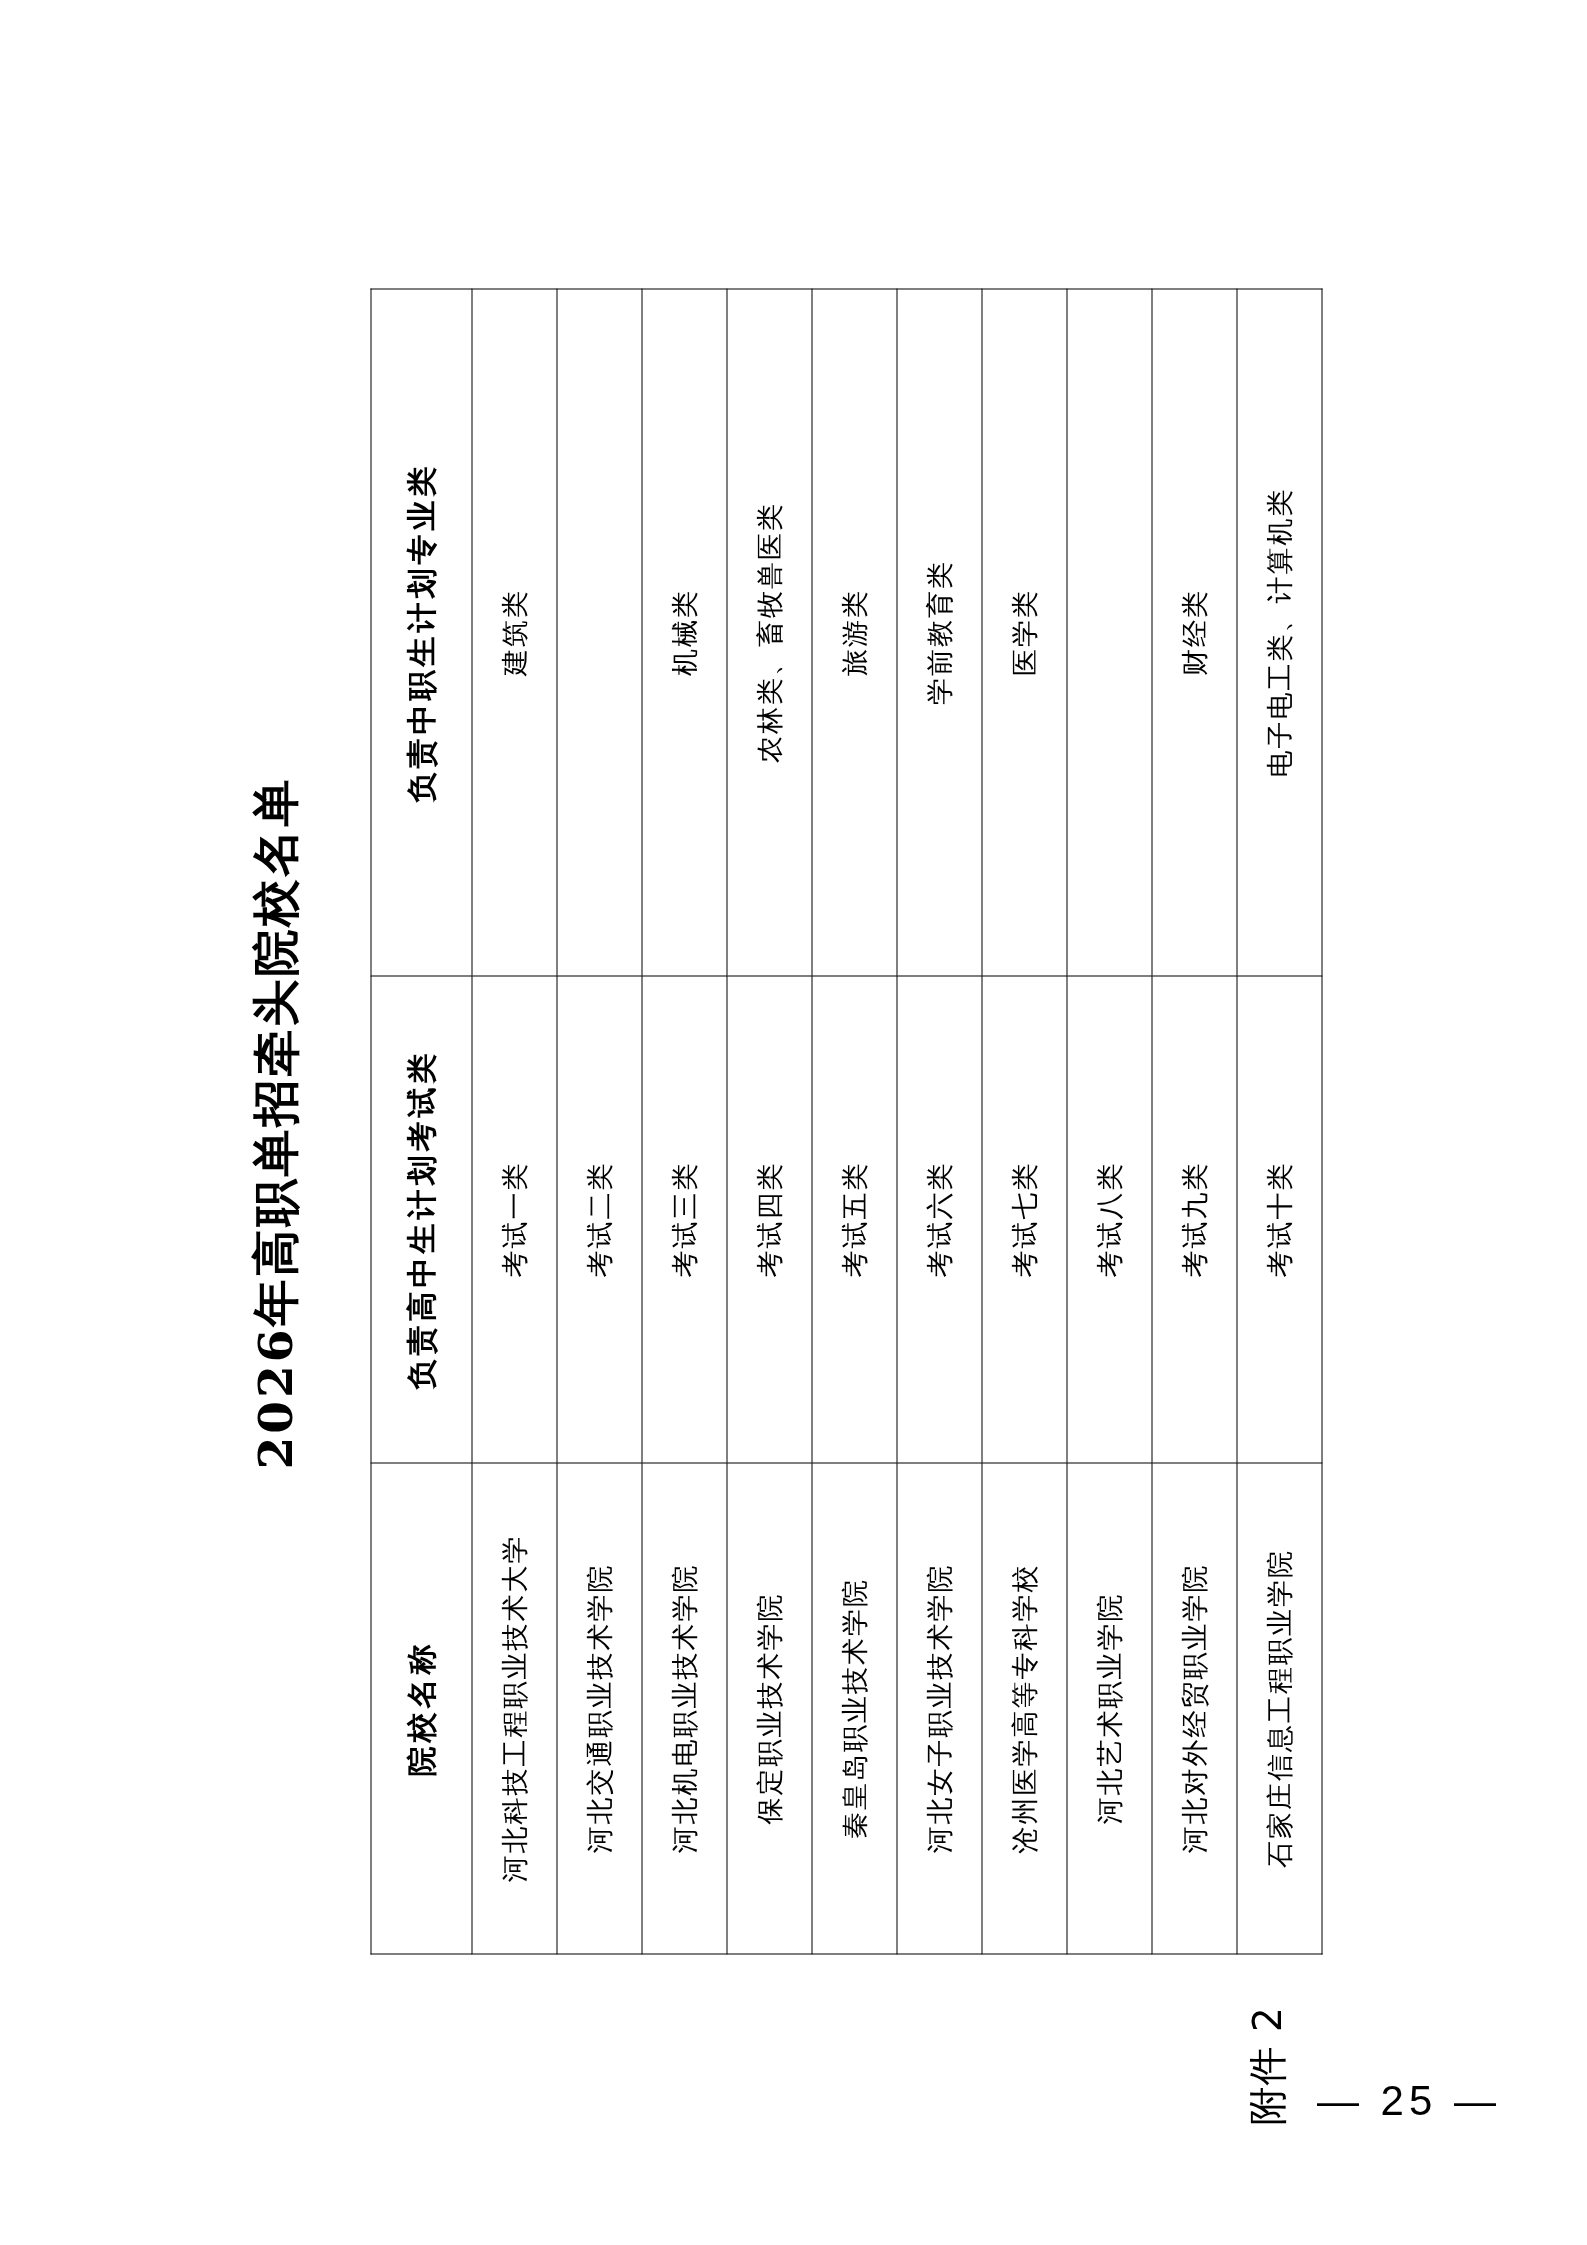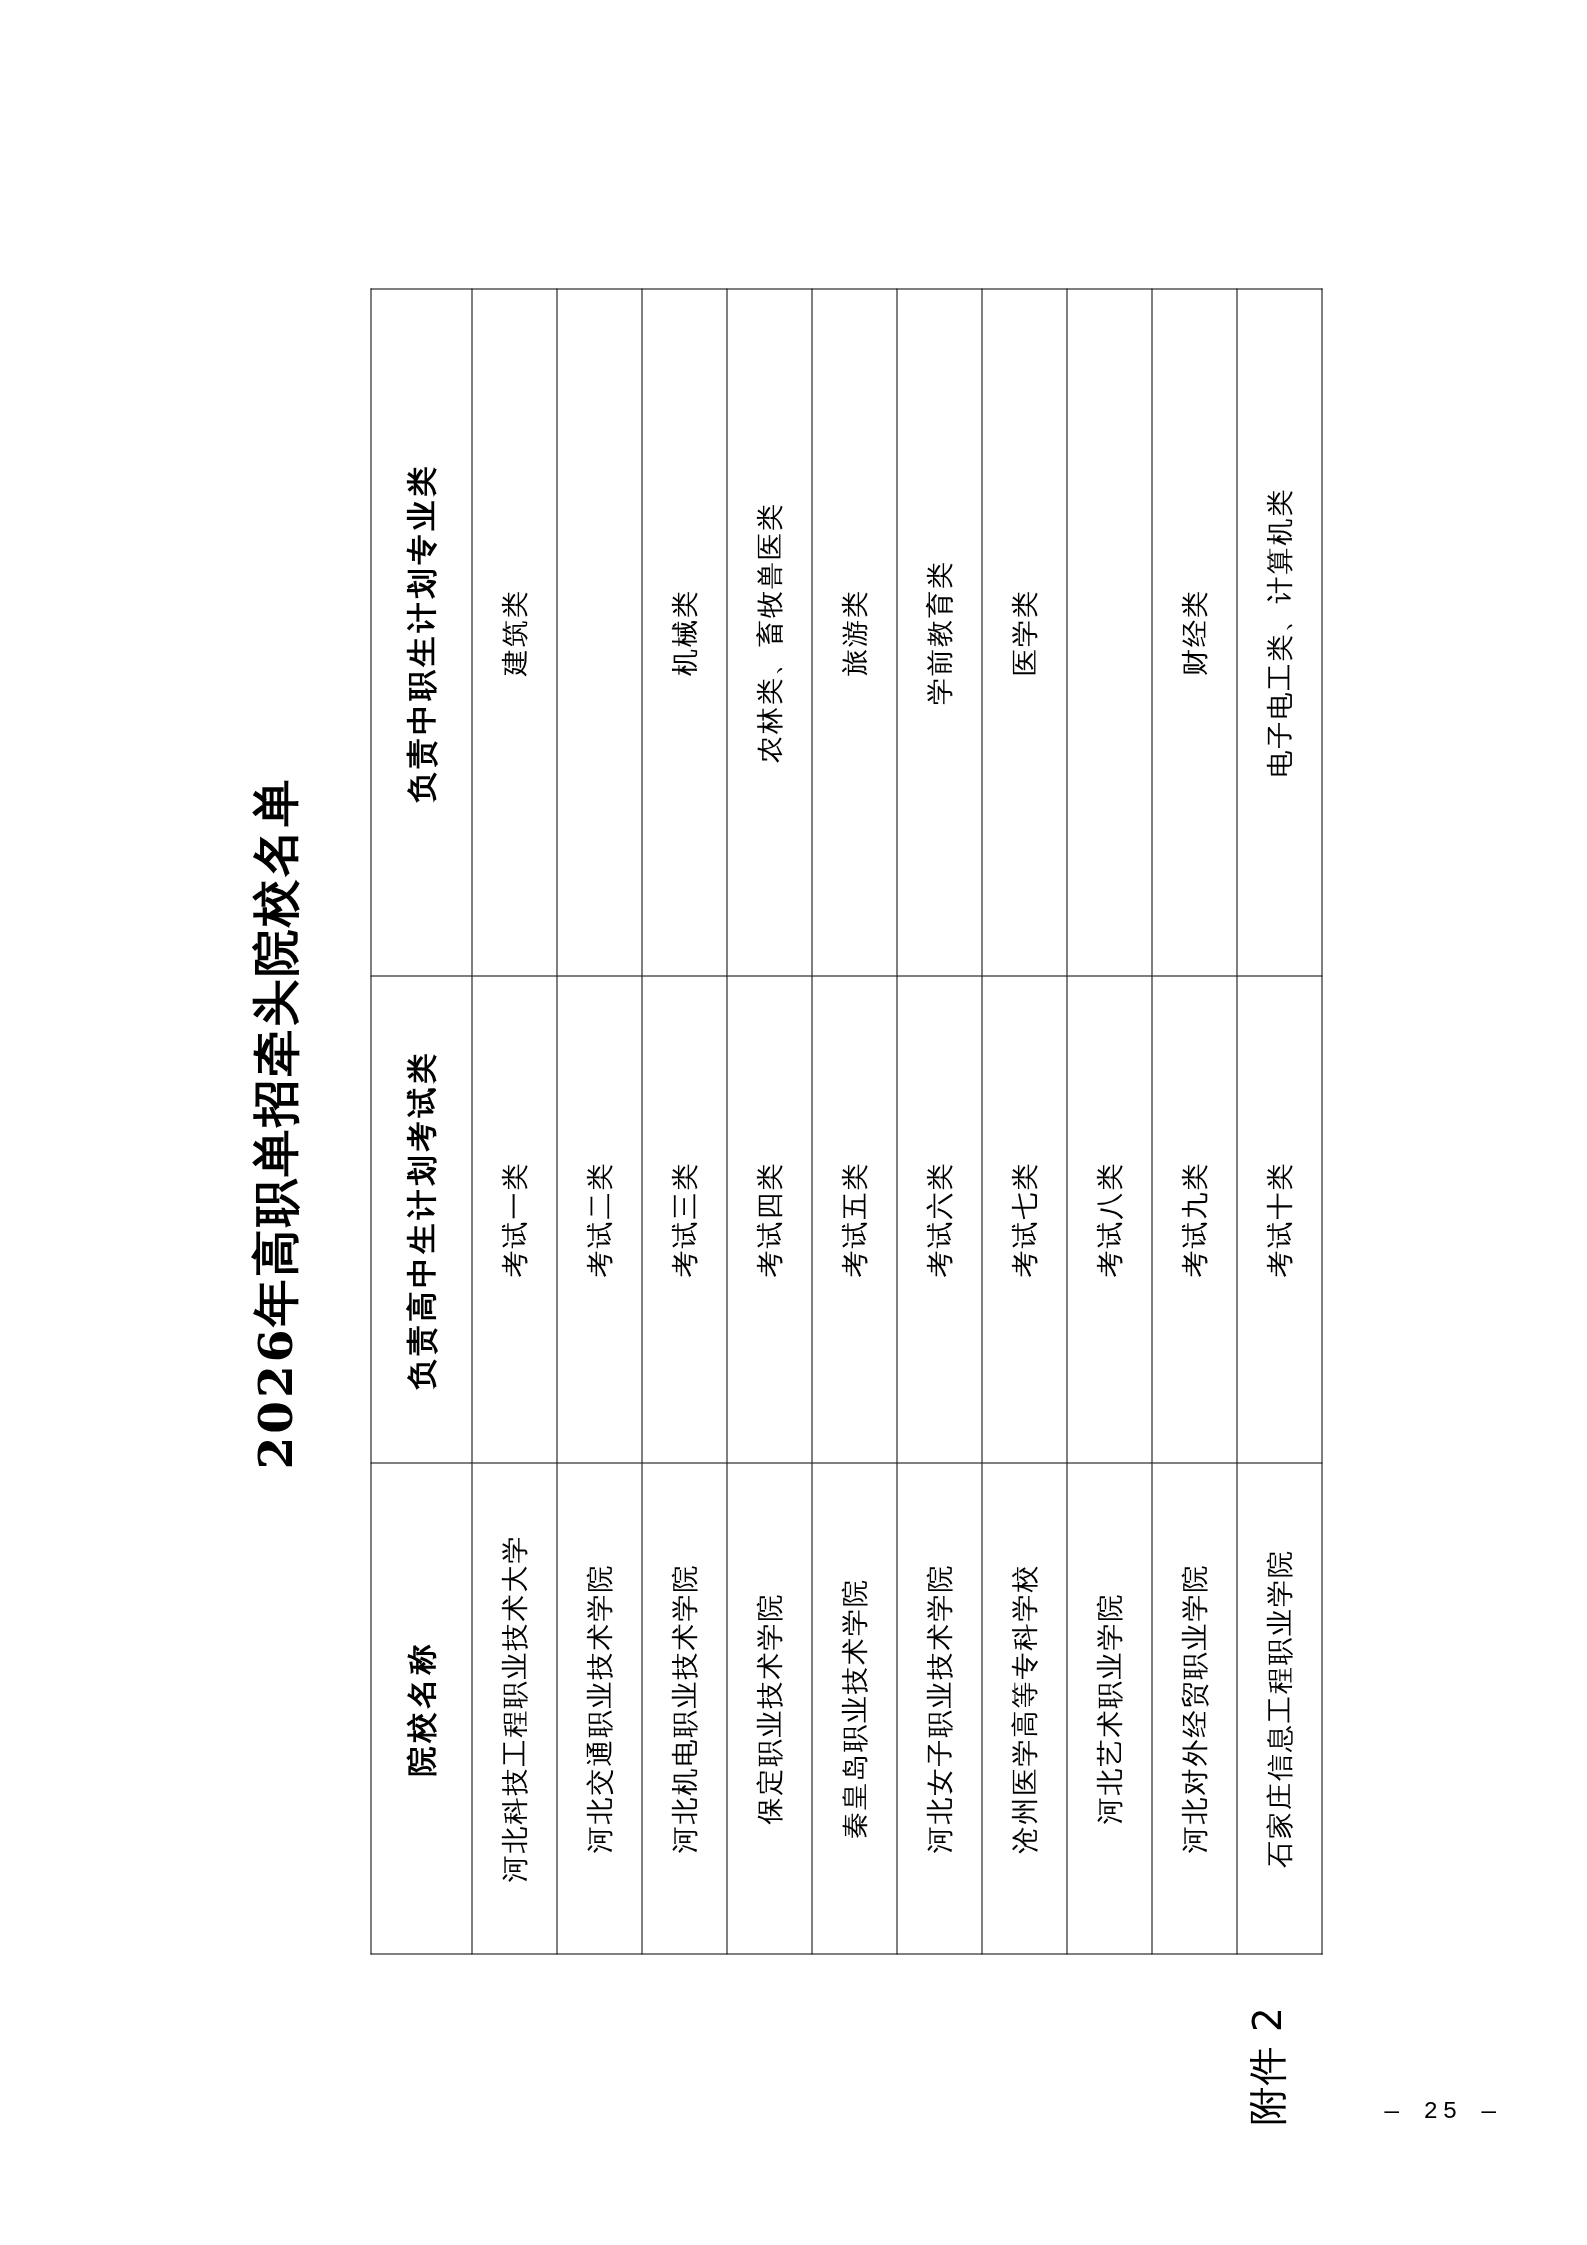--- a/index.html
+++ b/index.html
@@ -171,14 +171,14 @@
             <td class="c-major">电子电工类、计算机类</td>
           </tr>
         </tbody>
       </table>
     </div>
 
   </div>
 </div>
 
 <div class="page-number-holder" style="position:absolute; right:86px; bottom:120px;">
-  <div style="font-family:Liberation Mono, monospace; font-size:24px; letter-spacing:5px; white-space:nowrap;">— 25 —</div>
+  <div style="font-family:Liberation Sans, sans-serif; font-size:42px; letter-spacing:5px; white-space:nowrap;">— 25 —</div>
 </div>
 
 </body></html>

